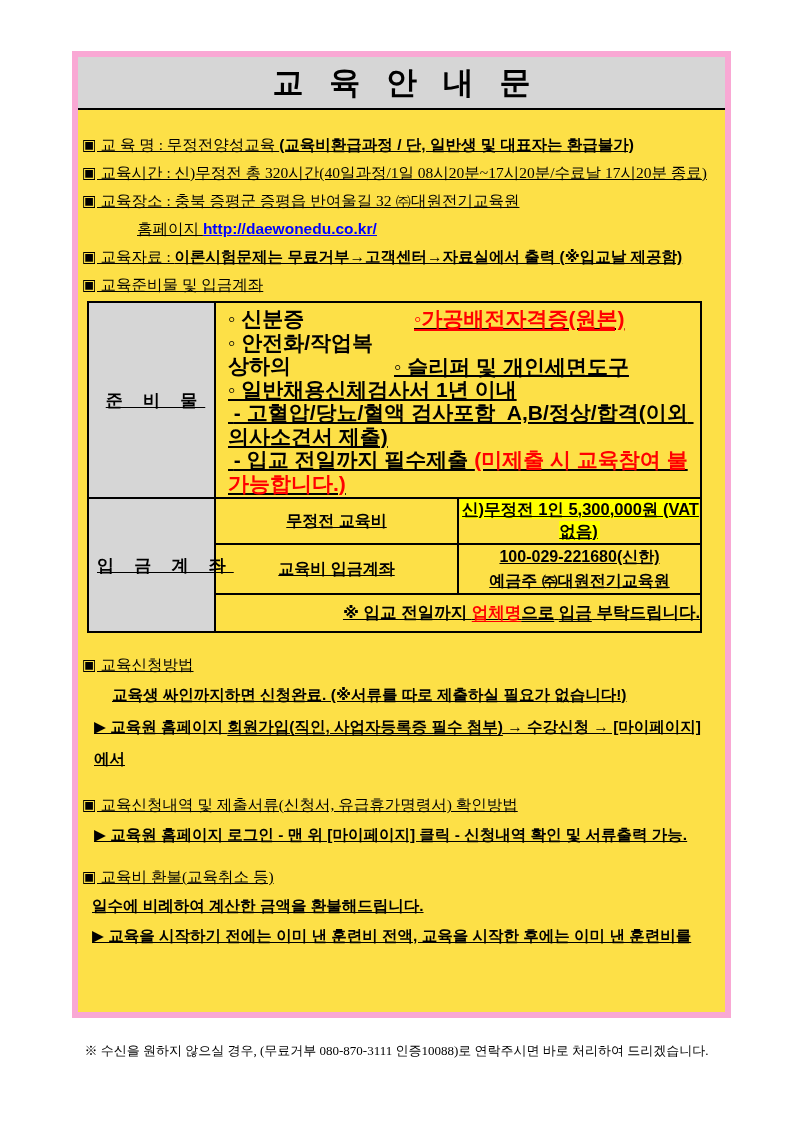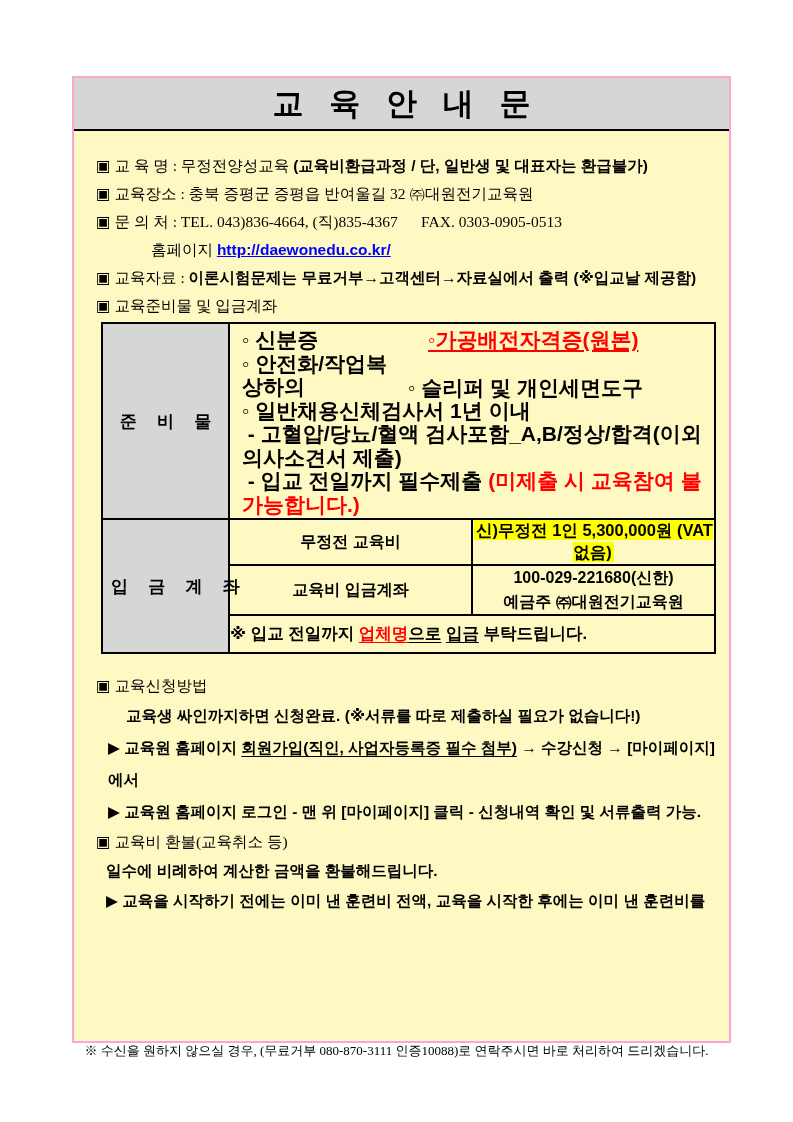--- a/index.html
+++ b/index.html
@@ -4,35 +4,35 @@
 <style>
   * { margin:0; padding:0; box-sizing:border-box; }
   html,body { width:793px; height:1122px; }
   body {
     position:relative;
     background:#ffffff;
     color:#000;
     font-family:"Liberation Serif","DejaVu Serif",serif;
   }
   .page-box {
-    position:absolute; left:72px; top:76px;
+    position:absolute; left:72px; top:51px;
     width:659px; height:967px;
-    border:2px solid #f9a8d4; background:#fef9c3;
+    border:6px solid #f9a8d4; background:#fde047;
   }
   .title-bar {
     height:53px; background:#d6d6d6;
     border-bottom:2px solid #000;
     display:flex; align-items:center; justify-content:center;
   }
   .title-bar .title {
     font-size:31px; font-weight:bold;
     letter-spacing:9px; text-indent:9px;
     white-space:pre;
   }
-  .content { padding:21px 14px 0 22px; font-size:15.5px; }
+  .content { padding:21px 14px 0 4px; font-size:15.5px;text-decoration:underline; }
   .line { line-height:28px; white-space:pre-wrap; }
   .gothic { font-family:"Liberation Sans","DejaVu Sans",sans-serif; font-weight:bold; }
   .url-line { padding-left:55px; }
   .url {
     color:#0000ff; font-weight:bold; text-decoration:underline;
     font-family:"Liberation Sans","DejaVu Sans",sans-serif;
     cursor:pointer;
   }
   table.info-table {
     border-collapse:collapse; table-layout:fixed;
@@ -64,29 +64,29 @@
   .hl {
     background:#ffff00;
     font-family:"Liberation Sans","DejaVu Sans",sans-serif; font-weight:bold;
     font-size:16.5px; padding:1px 2px;
   }
   td.acct-cell { text-align:center; }
   .acct-cell div {
     font-family:"Liberation Sans","DejaVu Sans",sans-serif; font-weight:bold;
     font-size:16px; line-height:24px;
   }
-  td.note-cell { text-align:left; }
+  td.note-cell { text-align:right; }
   .note-cell span {
     font-family:"Liberation Sans","DejaVu Sans",sans-serif; font-weight:bold;
     font-size:16.5px; white-space:pre-wrap;
   }
   .sec-header { line-height:28px; white-space:pre-wrap; }
   .mt1 { margin-top:18px; }
   .mt2 { margin-top:16px; }
-  .mt3 { }
+  .mt3 { margin-top:12px; }
   .arrow-line {
     font-family:"Liberation Sans","DejaVu Sans",sans-serif; font-weight:bold;
     font-size:15.5px; line-height:32px; padding-left:12px; white-space:pre-wrap;
   }
   .arrow-line.tight { line-height:30px; padding-left:10px; }
   .wrap-indent { padding-left:30px; }
   .no-indent { padding-left:0; }
   .logo-line { text-align:center; margin-top:14px; line-height:44px; }
   .logo-line .logo-mark {
     font-family:"Liberation Sans","DejaVu Sans",sans-serif; font-weight:bold;
@@ -107,24 +107,24 @@
 <div class="page-box">
 
   <div class="title-bar">
     <span class="title">교 육 안 내 문</span>
   </div>
 
   <div class="content">
 
     <p class="line"><span>▣ 교 육 명 : 무정전양성교육 </span><span class="gothic">(교육비환급과정 / 단, 일반생 및 대표자는 환급불가)</span></p>
 
+    <p class="line">▣ 교육시간 : 신)무정전 총 320시간(40일과정/1일 08시20분~17시20분/수료날 17시20분 종료)</p>
 
     <p class="line">▣ 교육장소 : 충북 증평군 증평읍 반여울길 32 ㈜대원전기교육원</p>
 
-    <p class="line">▣ 문 의 처 : TEL. 043)836-4664, (직)835-4367      FAX. 0303-0905-0513</p>
 
     <p class="line url-line"><span>홈페이지 </span><a class="url">http://daewonedu.co.kr/</a></p>
 
     <p class="line"><span>▣ 교육자료 : </span><span class="gothic">이론시험문제는 무료거부→고객센터→자료실에서 출력 (※입교날 제공함)</span></p>
 
     <p class="line">▣ 교육준비물 및 입금계좌</p>
 
     <table class="info-table">
       <tbody>
           <tr>
@@ -154,20 +154,21 @@
           <span>※ 입교 전일까지 </span><span class="red-u">업체명</span><span class="u">으로</span><span> </span><span class="u">입금</span><span> 부탁드립니다.</span>
         </td>
       </tr>
     </tbody>
       </table>
 
     <p class="sec-header mt1">▣ 교육신청방법</p>
     <p class="arrow-line wrap-indent">교육생 싸인까지하면 신청완료. (※서류를 따로 제출하실 필요가 없습니다!)</p>
     <p class="arrow-line"><span>▶ 교육원 홈페이지 </span><span class="u">회원가입(직인, 사업자등록증 필수 첨부)</span><span> → 수강신청 → [마이페이지]에서</span></p>
 
+    <p class="sec-header mt2">▣ 교육신청내역 및 제출서류(신청서, 유급휴가명령서) 확인방법</p>
     <p class="arrow-line">▶ 교육원 홈페이지 로그인 - 맨 위 [마이페이지] 클릭 - 신청내역 확인 및 서류출력 가능.</p>
 
     <p class="sec-header mt3">▣ 교육비 환불(교육취소 등)</p>
     <p class="arrow-line tight no-indent">일수에 비례하여 계산한 금액을 환불해드립니다.</p>
     <p class="arrow-line tight">▶ 교육을 시작하기 전에는 이미 낸 훈련비 전액, 교육을 시작한 후에는 이미 낸 훈련비를</p>
 
 
   </div>
 </div>
 

